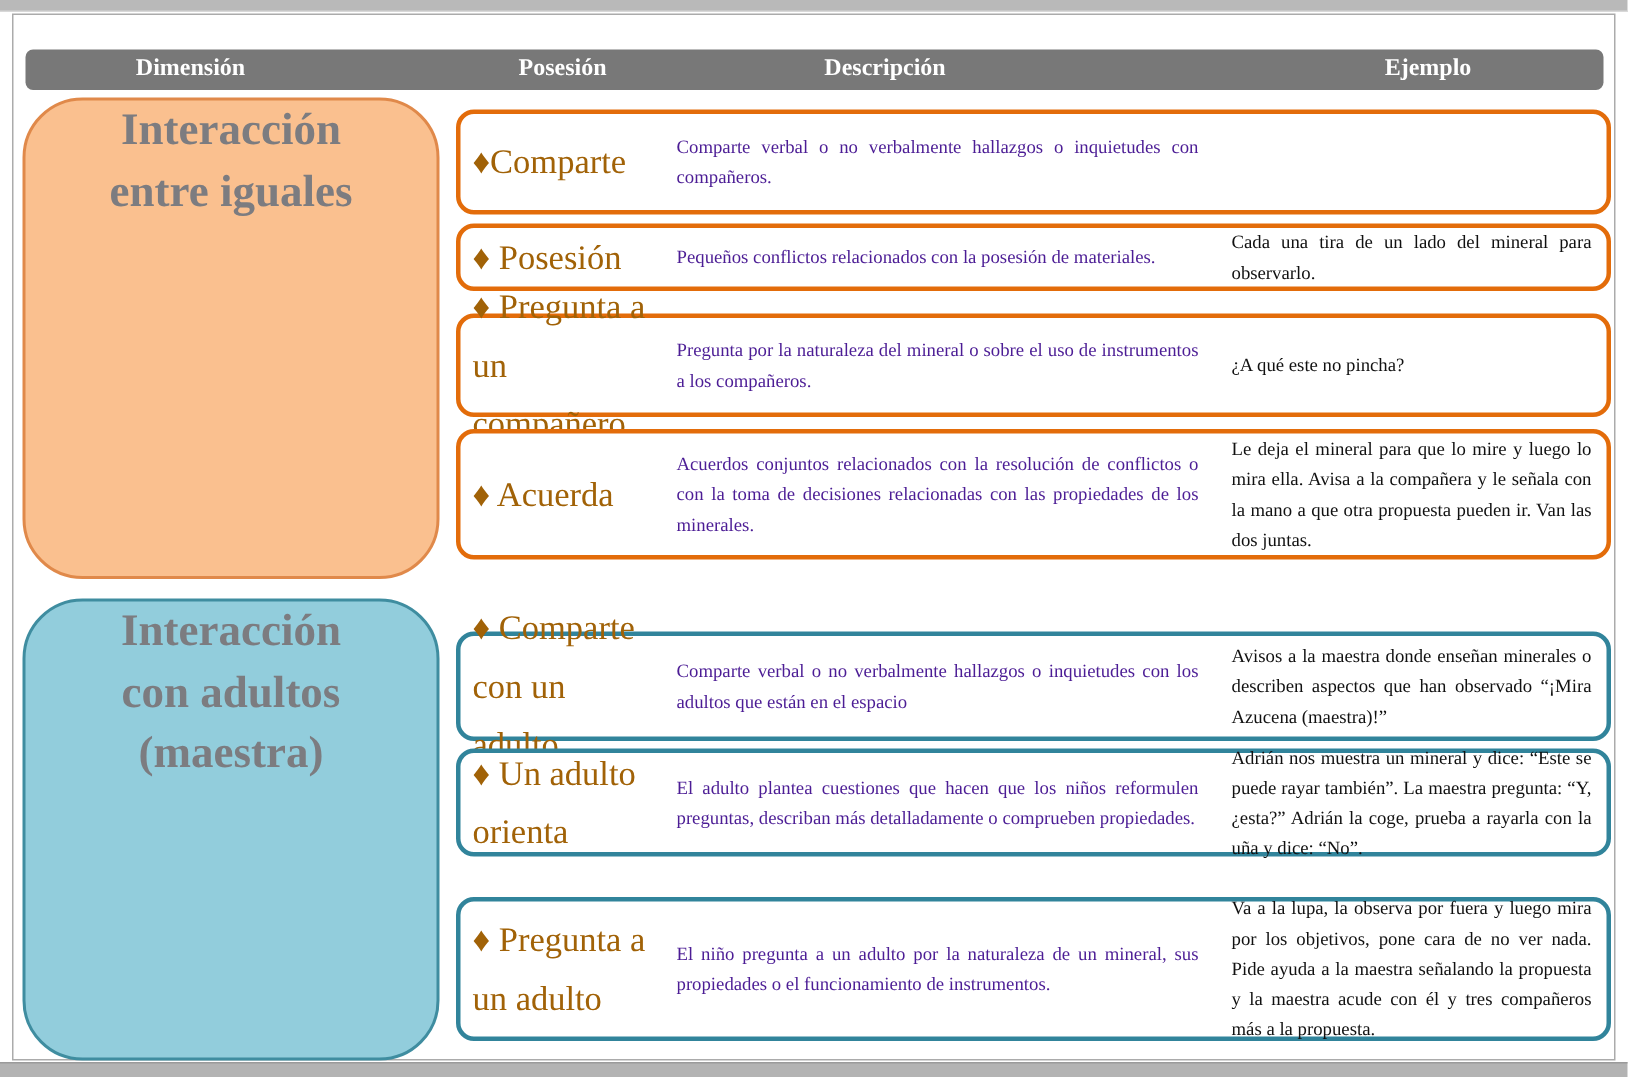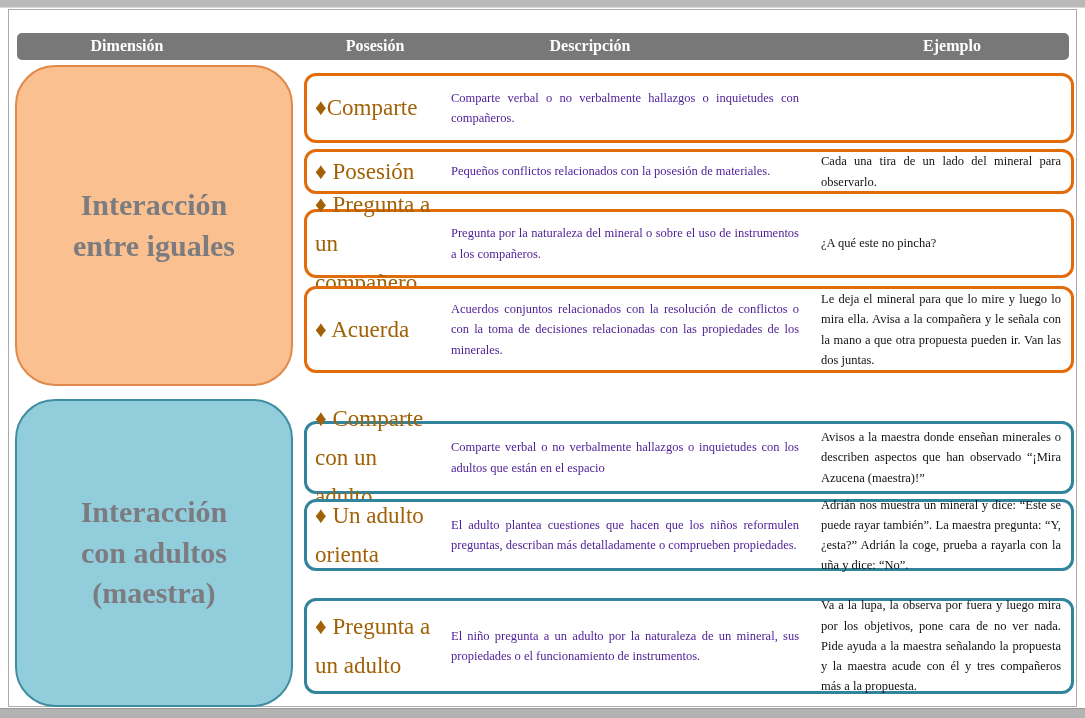--- a/index.html
+++ b/index.html
@@ -33,21 +33,21 @@
     transform: translateX(-50%);
     color: #ffffff; font-weight: bold; font-size: 16px; white-space: nowrap;
   }
   .hl-0 { left: 110px; }
   .hl-1 { left: 358px; }
   .hl-2 { left: 573px; }
   .hl-3 { left: 935px; }
   
   .dim-box {
     position: absolute; left: 6px; width: 278px;
-    display: flex; align-items: center; justify-content: center;
+    display: flex; justify-content: center;
     text-align: center; border-radius: 40px;
     font-weight: bold; font-size: 30px; line-height: 1.35;
     color: #7c7c80; white-space: pre-line;
   }
   .dim-orange { top: 55px; height: 321px; background: #fac08f; border: 2px solid #e0894a; }
   .dim-teal   { top: 389px; height: 308px; background: #92cddc; border: 2px solid #3f8da0; }
   
   .row {
     position: absolute; left: 295px; width: 770px;
     background: #ffffff; border-radius: 12px;

